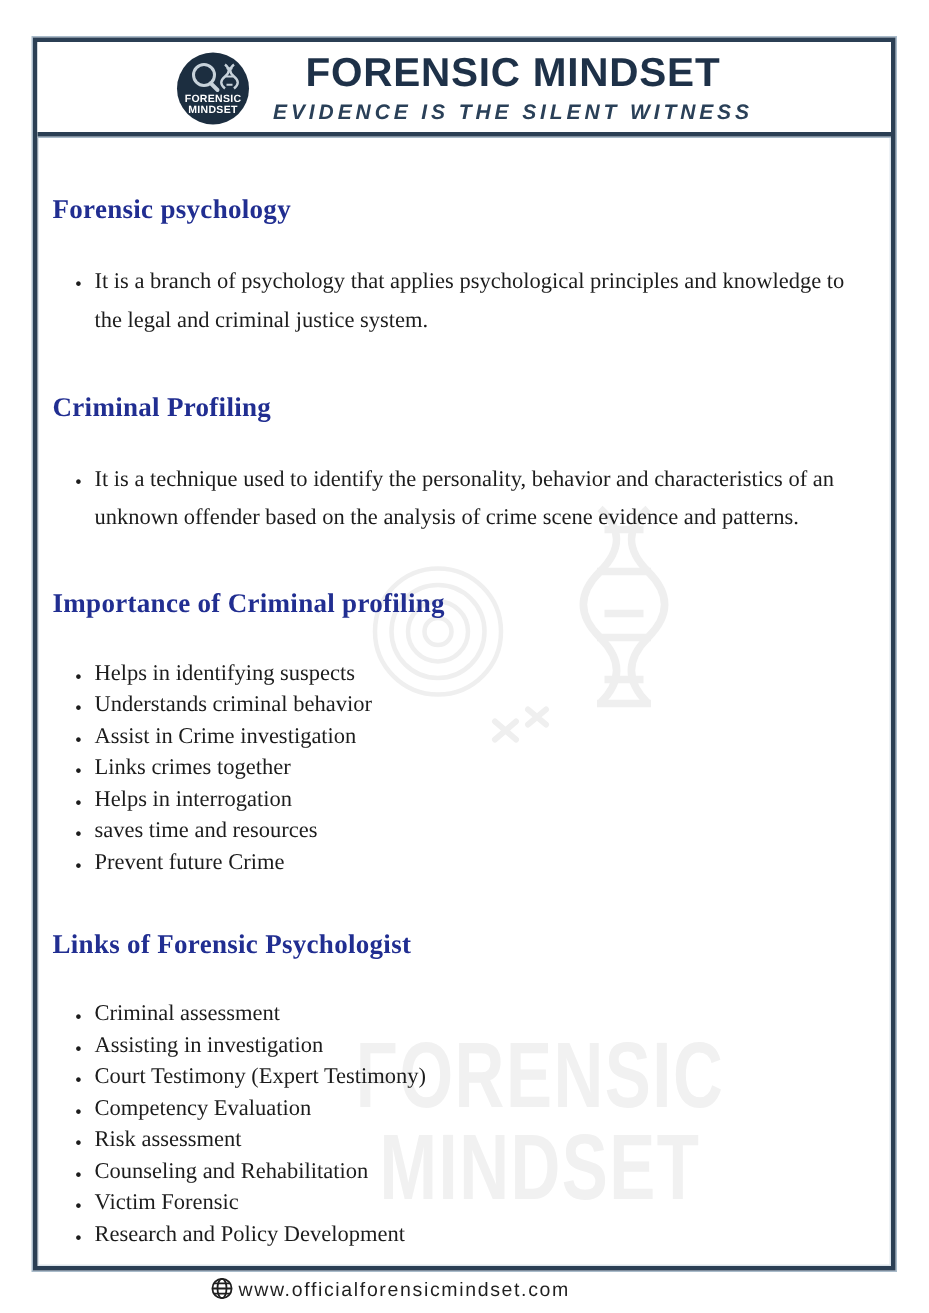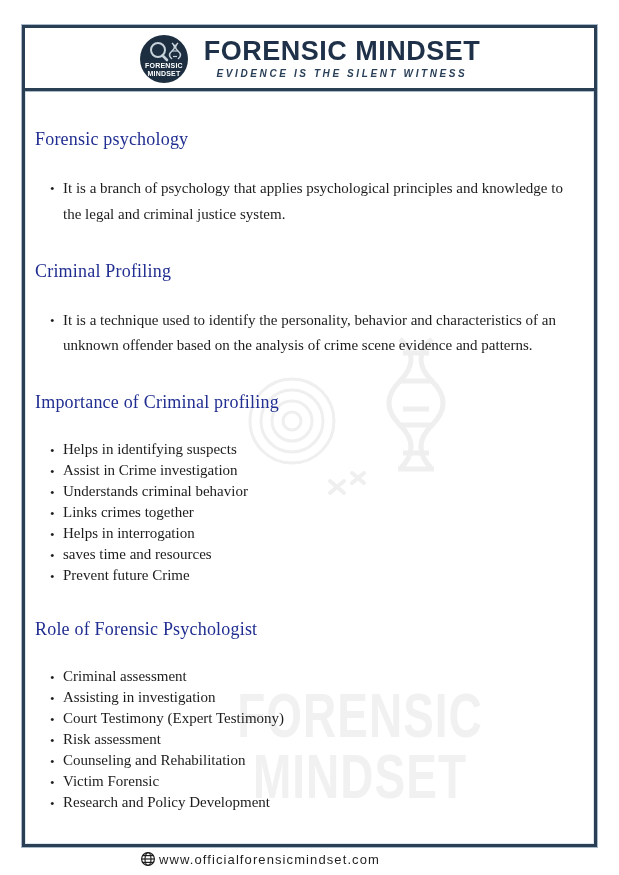--- a/index.html
+++ b/index.html
@@ -27,21 +27,21 @@
   }
   .logo-badge{width:50px;height:50px;flex:0 0 auto;margin-top:2px;}
   .title-block{display:flex;flex-direction:column;align-items:center;}
   .app-title{
     font-family:"Liberation Sans", sans-serif;
     font-size:27px;font-weight:800;color:#1e3148;
     letter-spacing:.5px;line-height:1.05;margin:0;white-space:nowrap;
   }
   .tagline{
     font-family:"Liberation Sans", sans-serif;
-    font-size:10px;font-style:italic;font-weight:700;
+    font-size:14px;font-style:italic;font-weight:700;
     letter-spacing:2.6px;color:#2a4058;margin-top:3px;white-space:nowrap;
   }
   
   .content{
     position:relative;
     padding:0 14px 0 10px;
     height:calc(100% - 63px);
     overflow:hidden;
   }
   .watermark{
@@ -51,21 +51,21 @@
   .wm-text{
     font-family:"Liberation Sans", sans-serif;
     font-weight:800;color:#f1f1f1;text-align:center;
     font-size:46px;line-height:.98;letter-spacing:1px;
     transform:scaleY(1.35);transform-origin:top center;
     margin-top:176px;white-space:nowrap;
   }
   .section{position:relative;z-index:1;}
   .section-heading{
     font-family:"Liberation Serif", serif;
-    color:#212e91;font-size:18px;font-weight:400;
+    color:#212e91;font-size:18px;font-weight:700;
     margin:33px 0 0 0;letter-spacing:.2px;
   }
   .section:first-of-type .section-heading{margin-top:38px;}
   ul.bullets{
     list-style:none;margin:26px 0 0 0;padding:0 0 0 15px;
   }
   ul.bullets li{
     position:relative;padding-left:13px;
     font-size:15px;color:#1c1c1c;
   }
@@ -154,34 +154,35 @@
         <div class="section">
           <h2 class="section-heading">Criminal Profiling</h2>
           <ul class="bullets para">
             <li>It is a technique used to identify the personality, behavior and characteristics of an unknown offender based on the analysis of crime scene evidence and patterns.</li>
           </ul>
         </div>
         <div class="section">
           <h2 class="section-heading">Importance of Criminal profiling</h2>
           <ul class="bullets list">
             <li>Helps in identifying suspects</li>
+            <li>Understands criminal behavior</li>
             <li>Assist in Crime investigation</li>
-            <li>Understands criminal behavior</li>
             <li>Links crimes together</li>
             <li>Helps in interrogation</li>
             <li>saves time and resources</li>
             <li>Prevent future Crime</li>
           </ul>
         </div>
         <div class="section">
-          <h2 class="section-heading">Role of Forensic Psychologist</h2>
+          <h2 class="section-heading">Links of Forensic Psychologist</h2>
           <ul class="bullets list">
             <li>Criminal assessment</li>
             <li>Assisting in investigation</li>
             <li>Court Testimony (Expert Testimony)</li>
+            <li>Competency Evaluation</li>
             <li>Risk assessment</li>
             <li>Counseling and Rehabilitation</li>
             <li>Victim Forensic</li>
             <li>Research and Policy Development</li>
           </ul>
         </div>
       </div>
   </div>
 
 </div>

